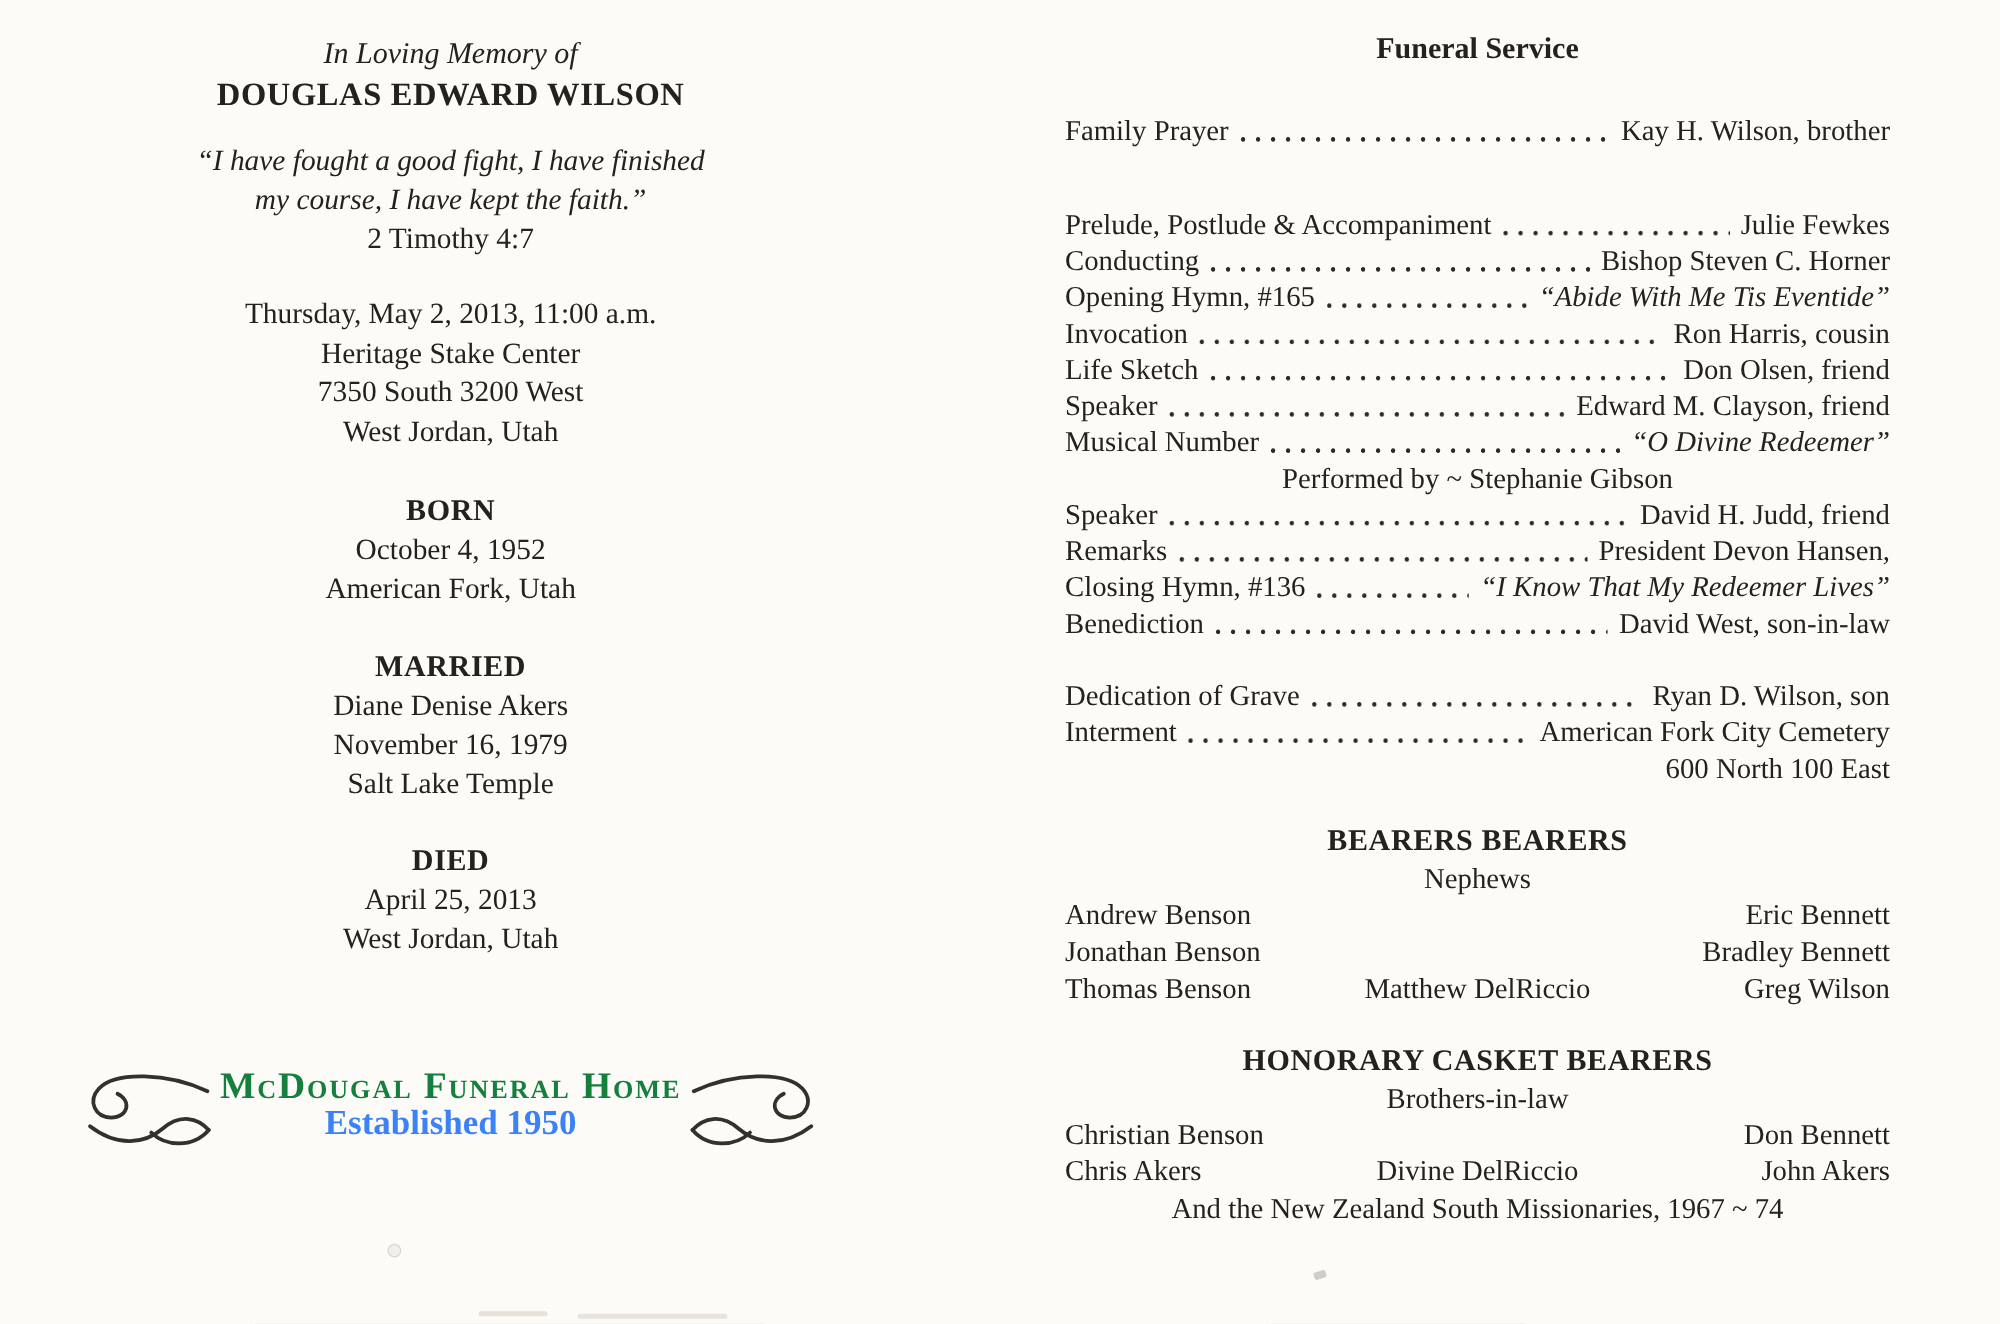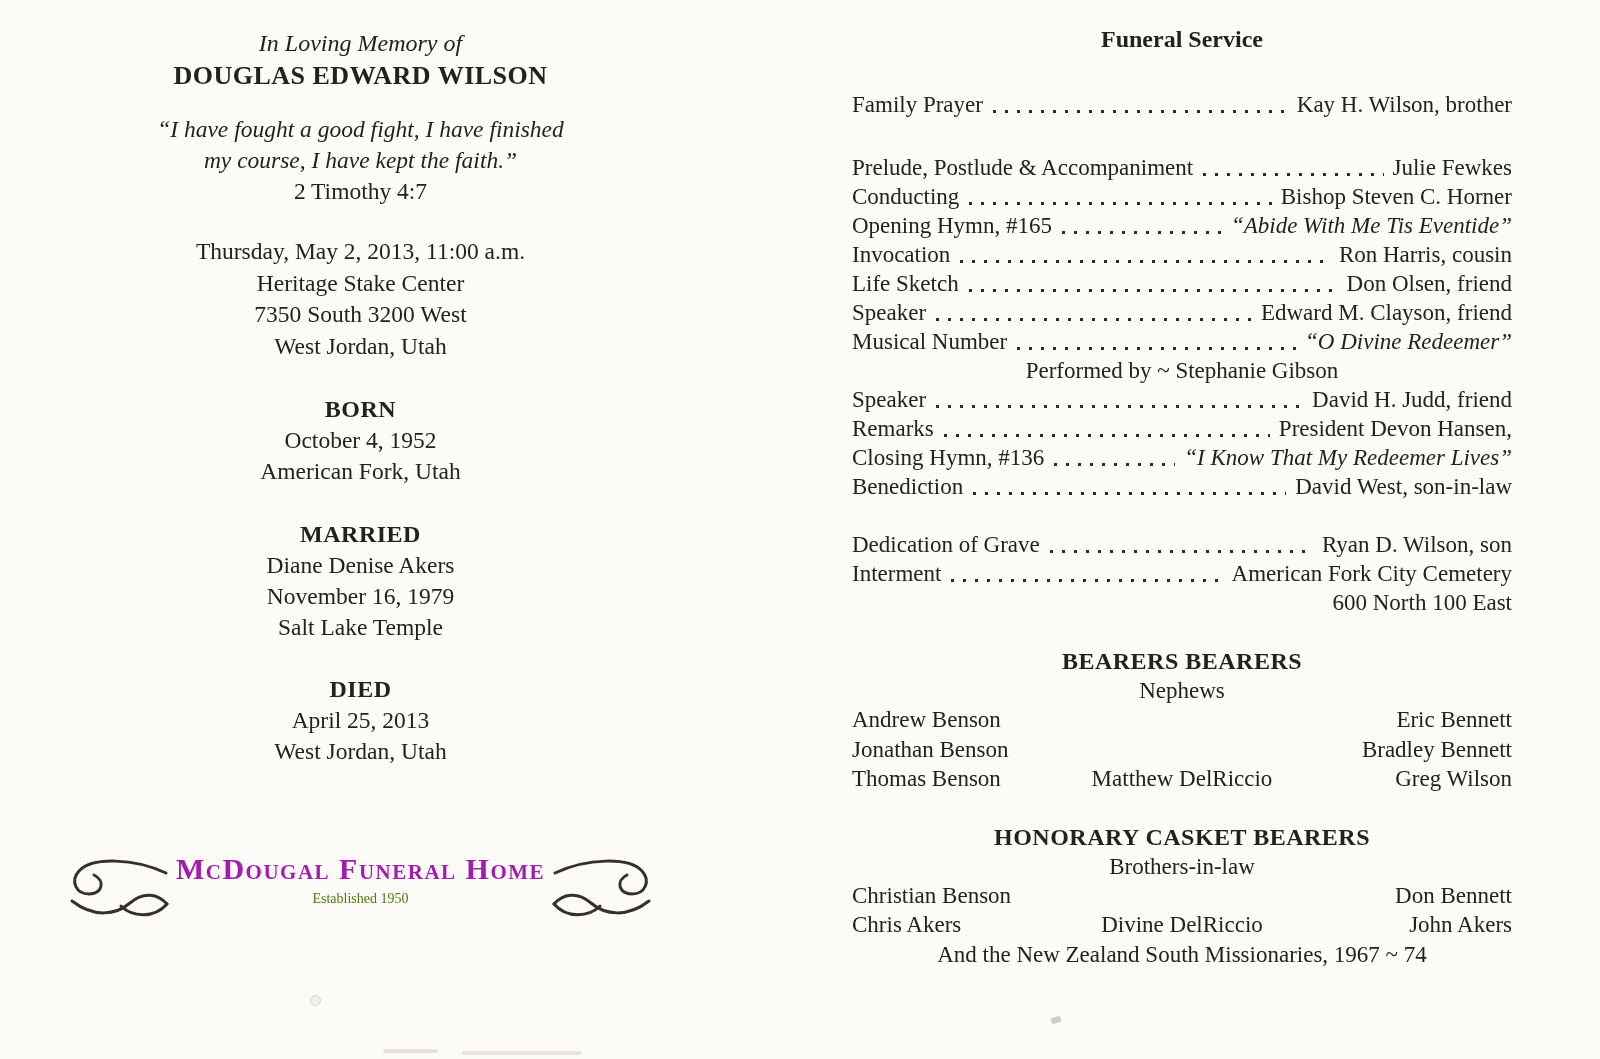--- a/index.html
+++ b/index.html
@@ -37,35 +37,35 @@
     display:flex; align-items:center; justify-content:center;
   }
   .logo svg { flex:0 0 auto; margin-top:14px; }
   .logo-text { padding:0 6px; }
   .logo-name {
     font-variant:small-caps;
     font-weight:bold;
     font-size:30px; line-height:34px;
     letter-spacing:1.5px;
     white-space:nowrap;
-    color:#a21caf;
-  }
-  .logo-est { font-size:14px; line-height:26px; color:#4d7c0f; }
+    color:#15803d;
+  }
+  .logo-est { font-size:28px; line-height:26px; color:#3b82f6;font-weight:bold; }
 
   
   .right-col {
     position:absolute; left:852px; top:0; width:660px;
     font-size:23px; line-height:29px;
   }
   .svc-heading {
     margin-top:24px;
     text-align:center;
     font-size:24px; line-height:30px; font-weight:bold;
   }
-  .prog-group { margin-top:34px; }
+  .prog-group { margin-top:46px; }
   .prog-group:first-child { margin-top:36px; }
   .prog-group.last { margin-top:29px; }
   .prog-row { display:flex; align-items:flex-start; white-space:nowrap; }
   .prog-row .plabel { flex:0 0 auto; }
   .prog-row .pvalue { flex:0 0 auto; }
   .dots {
     flex:1 1 auto; min-width:16px;
     align-self:flex-end;
     height:5px; margin:0 9px 5px 9px;
     background-image:radial-gradient(circle at 2.5px 2.5px, #2e2b27 1.55px, rgba(0,0,0,0) 2.0px);

